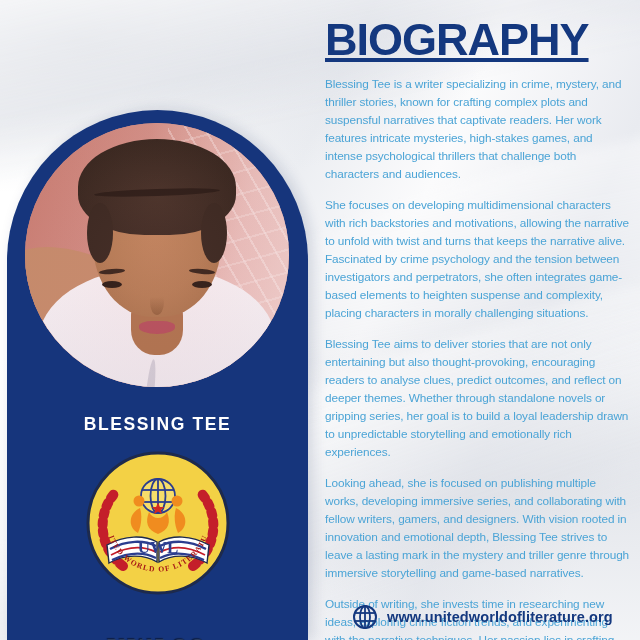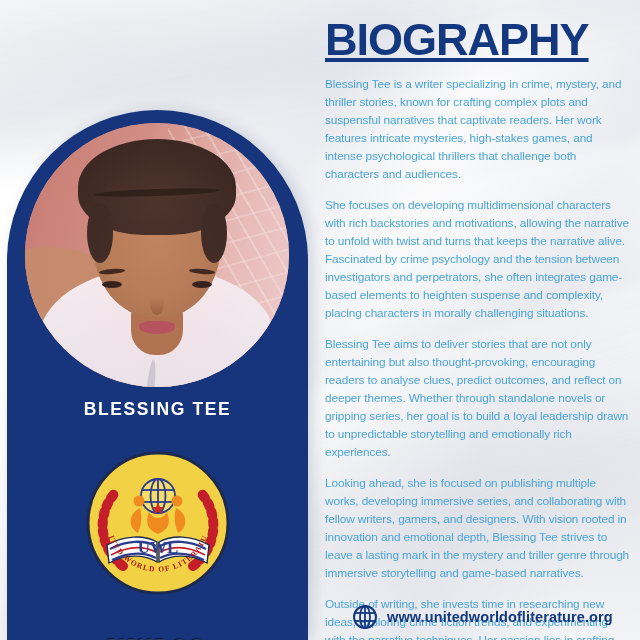--- a/index.html
+++ b/index.html
@@ -52,21 +52,21 @@
   .brow.r{right:96px;transform:rotate(-4deg);}
   .eye{position:absolute;width:20px;height:7px;background:#1e140c;border-radius:50%;top:124px;}
   .eye.l{left:99px;}
   .eye.r{right:99px;}
   .nose{position:absolute;left:50%;top:132px;transform:translateX(-50%);width:14px;height:26px;
     background:linear-gradient(180deg,rgba(0,0,0,0) 30%,rgba(90,50,20,0.35));border-radius:50%;}
   .lips{position:absolute;left:50%;top:164px;transform:translateX(-50%);
     width:36px;height:13px;background:#b04b58;border-radius:45% 45% 60% 60%;}
   .rosy{position:absolute;inset:0;background:radial-gradient(ellipse at 50% 55%, rgba(236,140,150,0.14), rgba(236,140,150,0.05));}
 
-  .profile-name{position:absolute;left:0;top:289px;width:100%;text-align:center;
+  .profile-name{position:absolute;left:0;top:304px;width:100%;text-align:center;
     color:#ffffff;font-size:17.5px;font-weight:bold;letter-spacing:1.6px;}
   .logo-wrap{position:absolute;left:50%;top:340px;transform:translateX(-50%);width:150px;height:150px;}
   .member-id{position:absolute;left:0;top:488px;width:100%;text-align:center;
     font-family:"DejaVu Serif",serif;font-weight:bold;font-size:21px;letter-spacing:3px;
     color:#2c3e60;text-shadow:1px 1px 0 rgba(255,255,255,0.28), -1px -1px 1px rgba(0,0,0,0.45);margin-top:36px;}
 
   
   .right-col{position:absolute;left:325px;top:8px;width:306px;}
   .title{margin:8px 0 12px 0;color:#14387f;font-size:45px;font-weight:800;letter-spacing:-1px;
     line-height:1.05;text-decoration:underline;}

